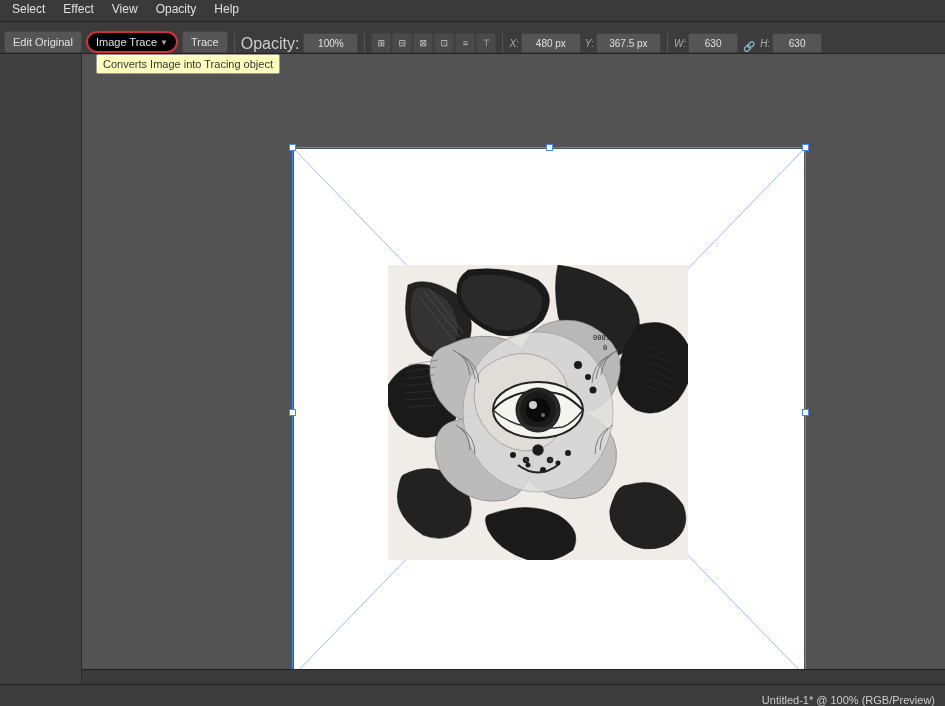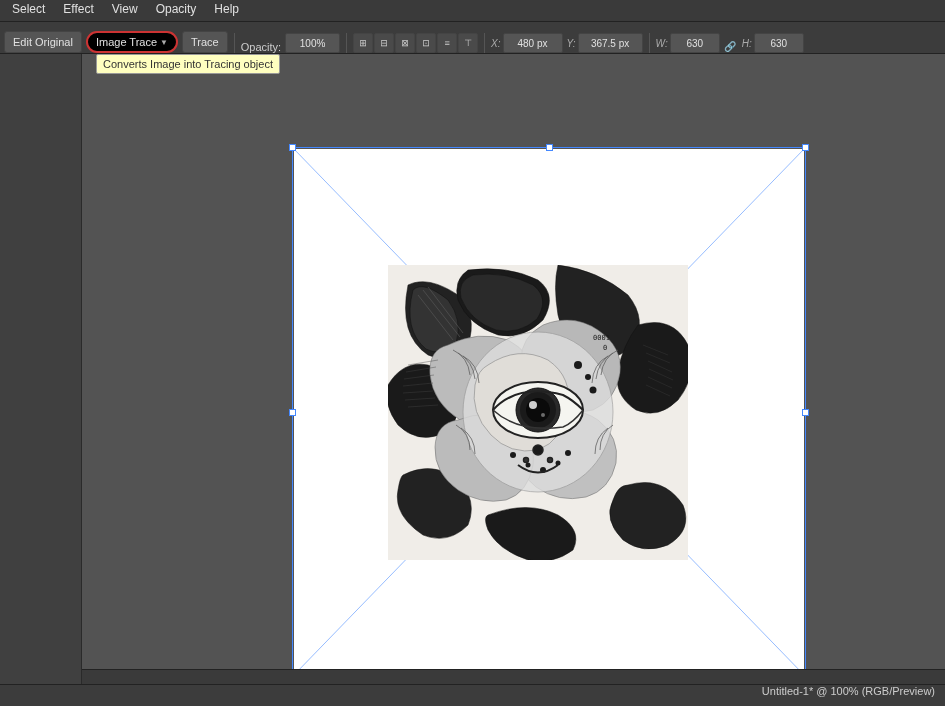--- a/index.html
+++ b/index.html
@@ -62,21 +62,21 @@
       border-radius: 12px;
       padding: 0 8px;
     }
     .toolbar-separator {
       width: 1px;
       height: 20px;
       background: #555;
       margin: 0 2px;
     }
     .toolbar-label {
-      font-size: 11px;
+      font-size: 16px;
       color: #ccc;
       white-space: nowrap;
     }
     .toolbar-input {
       height: 20px;
       width: 55px;
       background: #555;
       border: 1px solid #444;
       border-radius: 2px;
       color: #e0e0e0;
@@ -127,21 +127,21 @@
       background: #535353;
       overflow: hidden;
     }
 
     
     #statusbar {
       height: 22px;
       background: #3c3c3c;
       border-top: 1px solid #222;
       display: flex;
-      align-items: flex-start;
+      align-items: flex-end;
       justify-content: flex-end;
       padding: 0 10px;
       font-size: 11px;
       color: #ccc;
       position: absolute;
       bottom: 0;
       width: 100%;
     }
 
     

